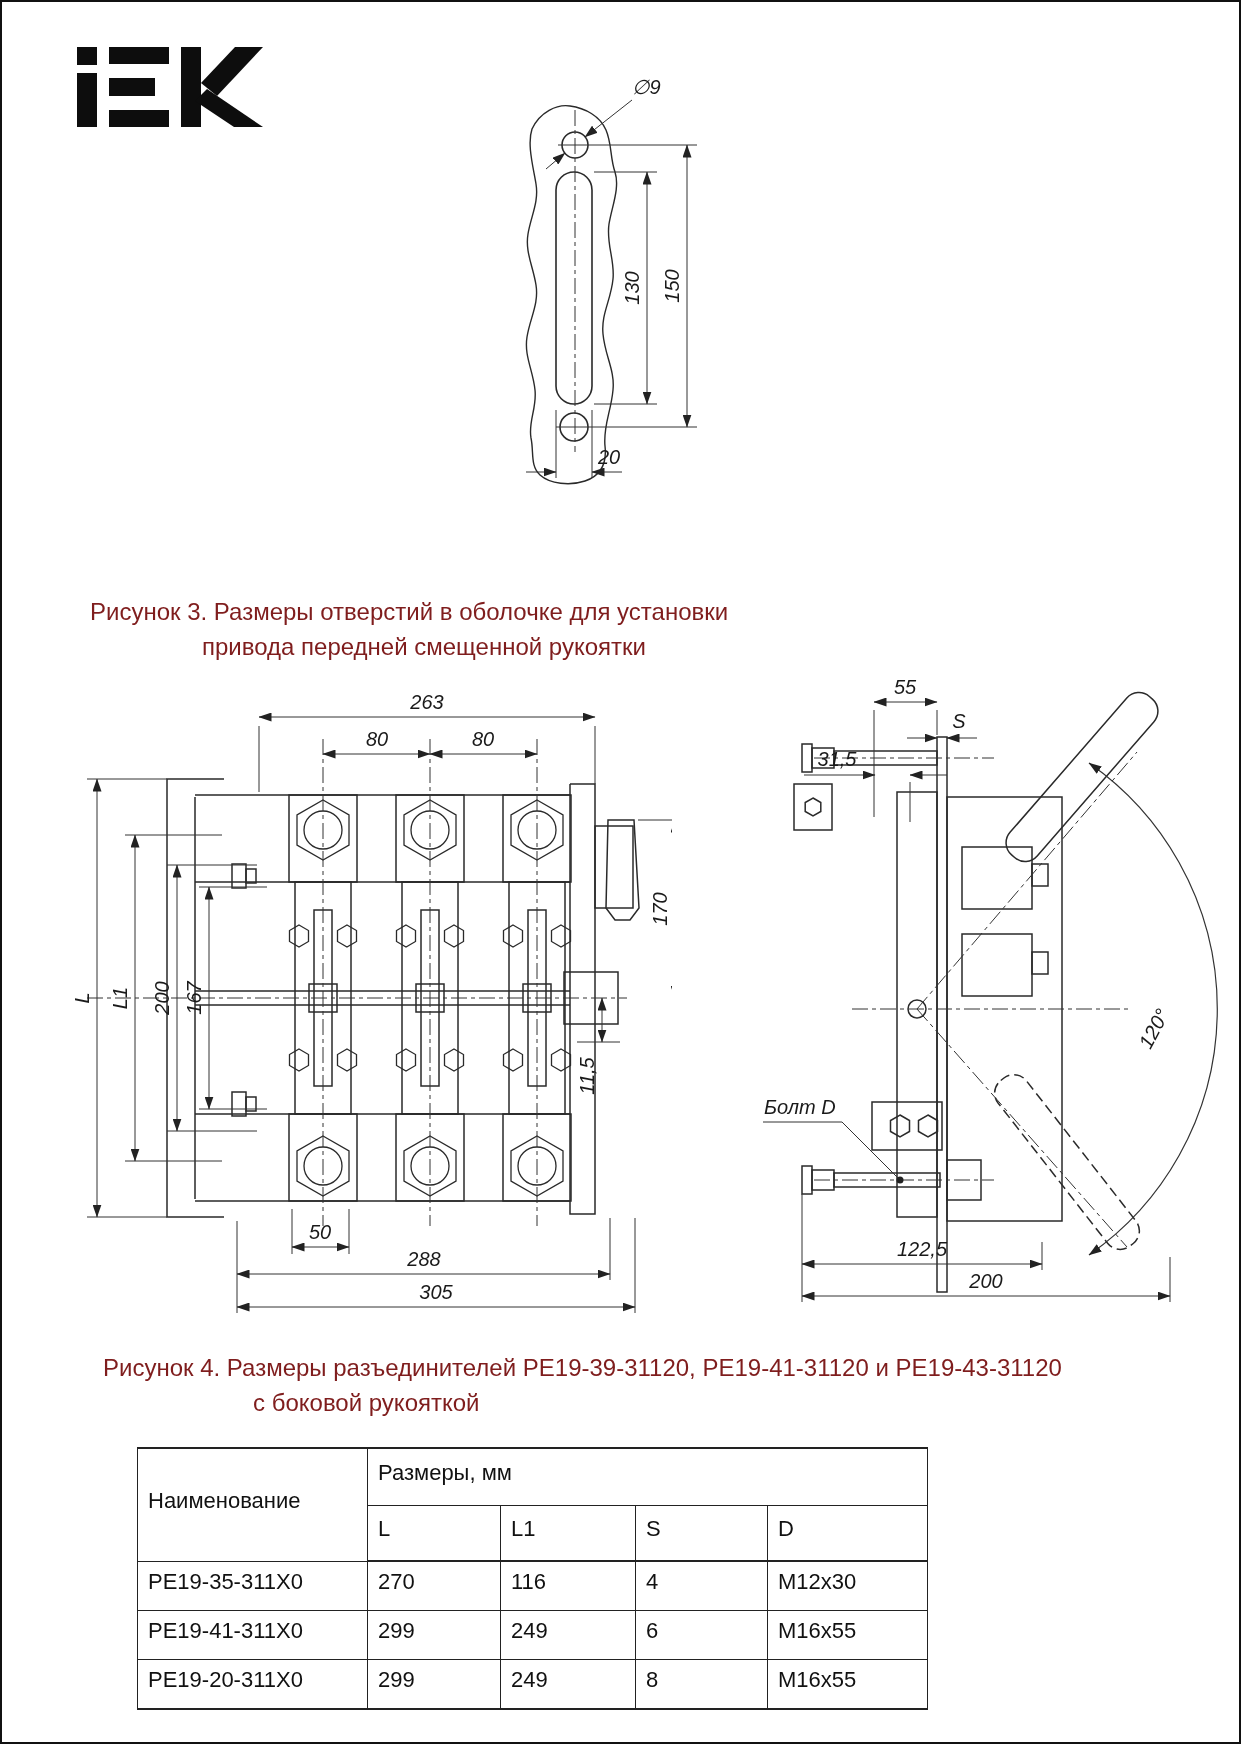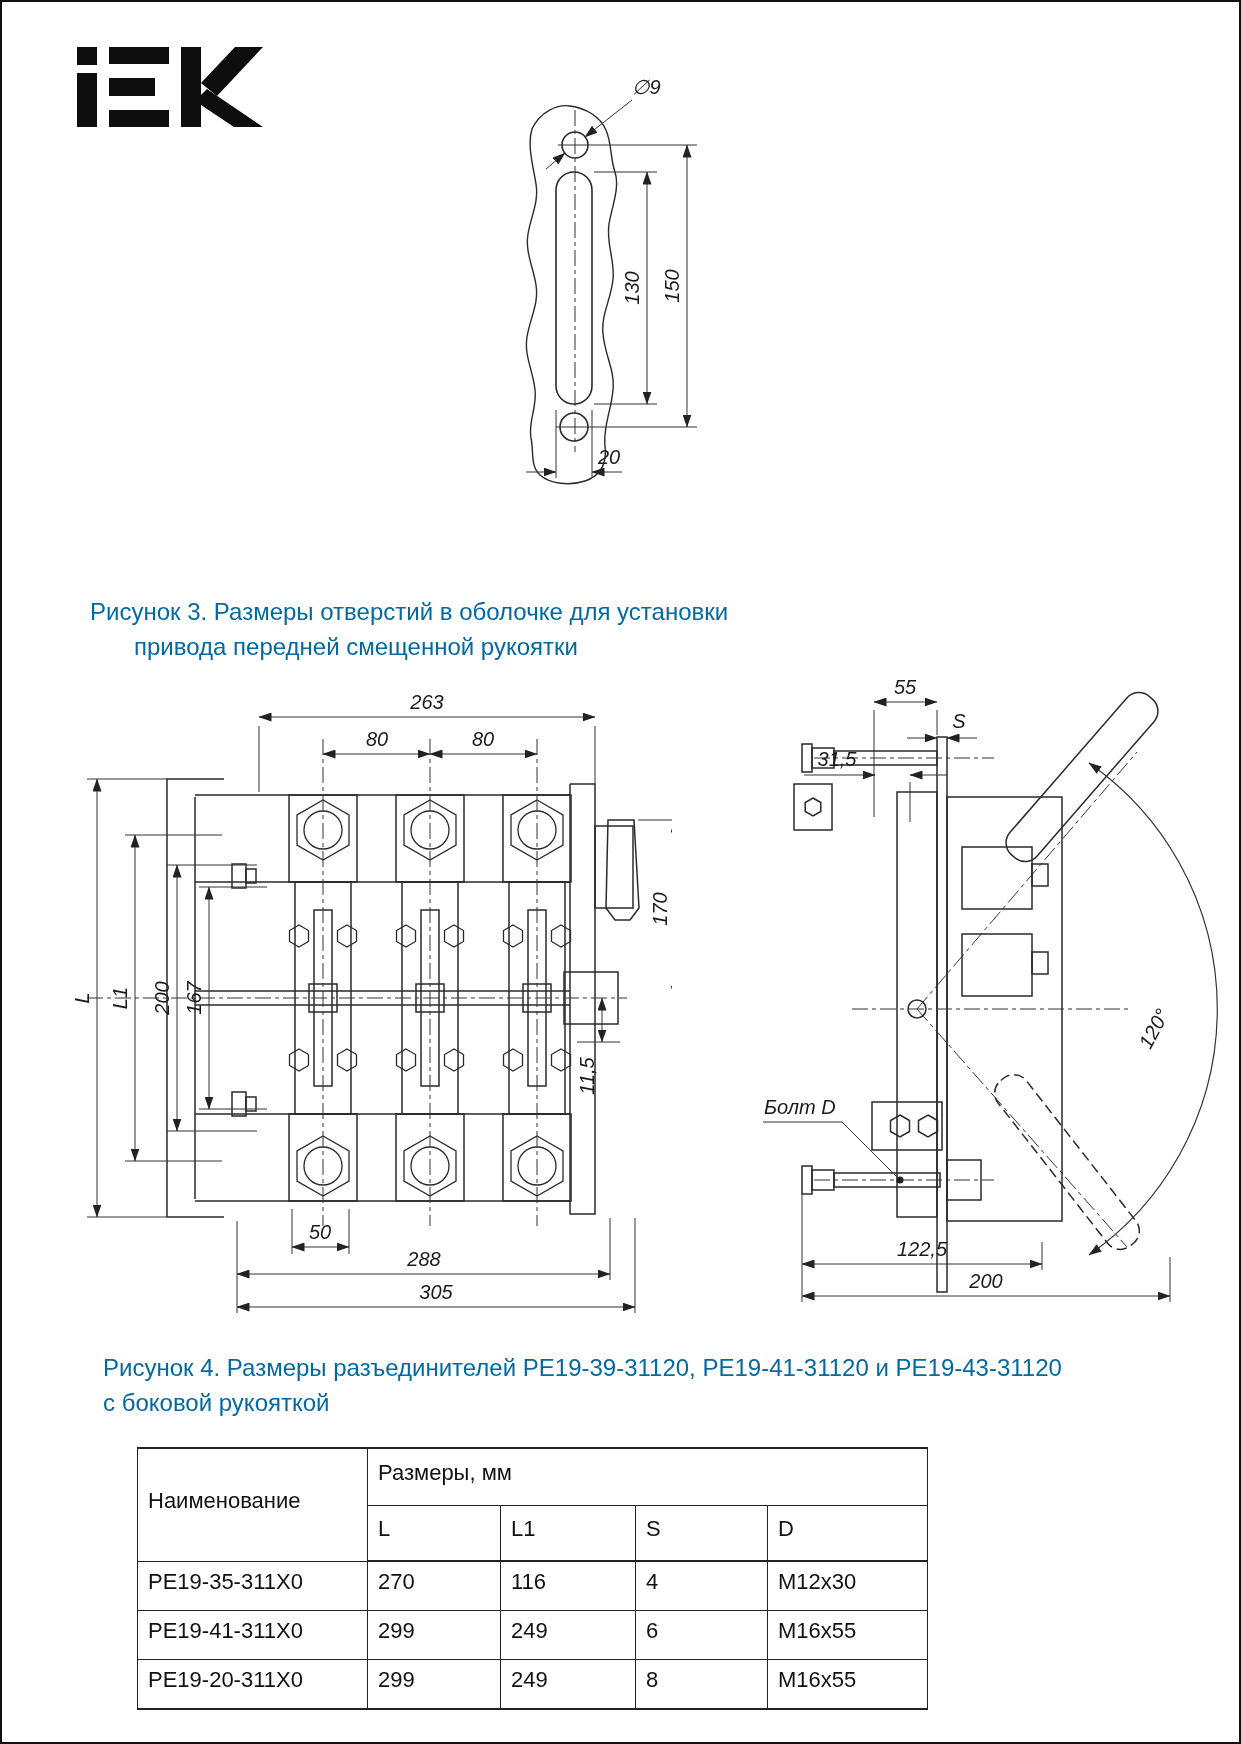--- a/index.html
+++ b/index.html
@@ -2,21 +2,21 @@
 <html><head>
 <meta charset="utf-8">
 <style>
   html,body{margin:0;padding:0;background:#e8e8e8;}
   .page{
     position:relative;width:1241px;height:1744px;background:#ffffff;
     margin:0 auto;box-sizing:border-box;border:2px solid #111;
     font-family:"Liberation Sans", sans-serif;color:#1a1a1a;overflow:hidden;
   }
   .abs{position:absolute;}
-  .caption{font-size:24px;line-height:35px;color:#0369a1;}
+  .caption{font-size:24px;line-height:35px;color:#7f1d1d;}
   .caption .l2{display:block;}
   svg text{font-family:"Liberation Sans", sans-serif;fill:#1a1a1a;}
   svg .dimtxt{font-size:20px;font-style:italic;}
   .sr{position:absolute;width:1px;height:1px;overflow:hidden;clip:rect(0 0 0 0);white-space:nowrap;}
   table.spec{
     border-collapse:collapse;width:790px;table-layout:fixed;
     font-size:22px;color:#111;
   }
   table.spec th, table.spec td{
     border:1.4px solid #222;font-weight:normal;text-align:left;
@@ -84,21 +84,21 @@
       <line x1="64" y1="95" x2="83" y2="79" marker-end="url(#arr3)"></line>
     </g>
     <text class="dimtxt" x="150" y="20">∅9</text>
     <text class="dimtxt" text-anchor="middle" transform="rotate(-90 157 214)" x="157" y="214">130</text>
     <text class="dimtxt" text-anchor="middle" transform="rotate(-90 197 212)" x="197" y="212">150</text>
     <text class="dimtxt" x="116" y="390">20</text>
   </svg>
 
   <div class="abs caption" style="left:88px;top:592px;width:640px;">
     <span>Рисунок 3. Размеры отверстий в оболочке для установки</span>
-    <span class="l2" style="margin-left:44px;">привода передней смещенной рукоятки</span>
+    <span class="l2" style="margin-left:112px;">привода передней смещенной рукоятки</span>
   </div>
 
   <svg class="abs" style="left:70px;top:612px;" width="600" height="700" viewBox="0 0 600 700">
     <defs>
       <marker id="arr4" markerWidth="13" markerHeight="9" refX="12.5" refY="4.5" orient="auto-start-reverse" markerUnits="userSpaceOnUse">
         <path d="M0,0 L13,4.5 L0,9 z" fill="#222"></path>
       </marker>
     </defs>
 
     <g fill="none" stroke="#2a2a2a" stroke-width="1.5">
@@ -263,21 +263,21 @@
     <text class="dimtxt" text-anchor="middle" x="257" y="126">S</text>
     <text class="dimtxt" text-anchor="middle" x="135" y="164">31,5</text>
     <text class="dimtxt" text-anchor="middle" transform="rotate(-62 458 430)" x="458" y="430">120°</text>
     <text class="dimtxt" x="62" y="512">Болт D</text>
     <text class="dimtxt" text-anchor="middle" x="220" y="654">122,5</text>
     <text class="dimtxt" text-anchor="middle" x="284" y="686">200</text>
   </svg>
 
   <div class="abs caption" style="left:101px;top:1348px;width:1000px;">
     <span>Рисунок 4. Размеры разъединителей РЕ19-39-31120, РЕ19-41-31120 и РЕ19-43-31120</span>
-    <span class="l2" style="">с боковой рукояткой</span>
+    <span class="l2" style="margin-left:150px;">с боковой рукояткой</span>
   </div>
 
   <div class="abs" style="left:135px;top:1445px;">
     <table class="spec">
       <colgroup>
         <col class="c-name">
           <col class="c-l">
           <col class="c-l1">
           <col class="c-s">
           <col class="c-d">

